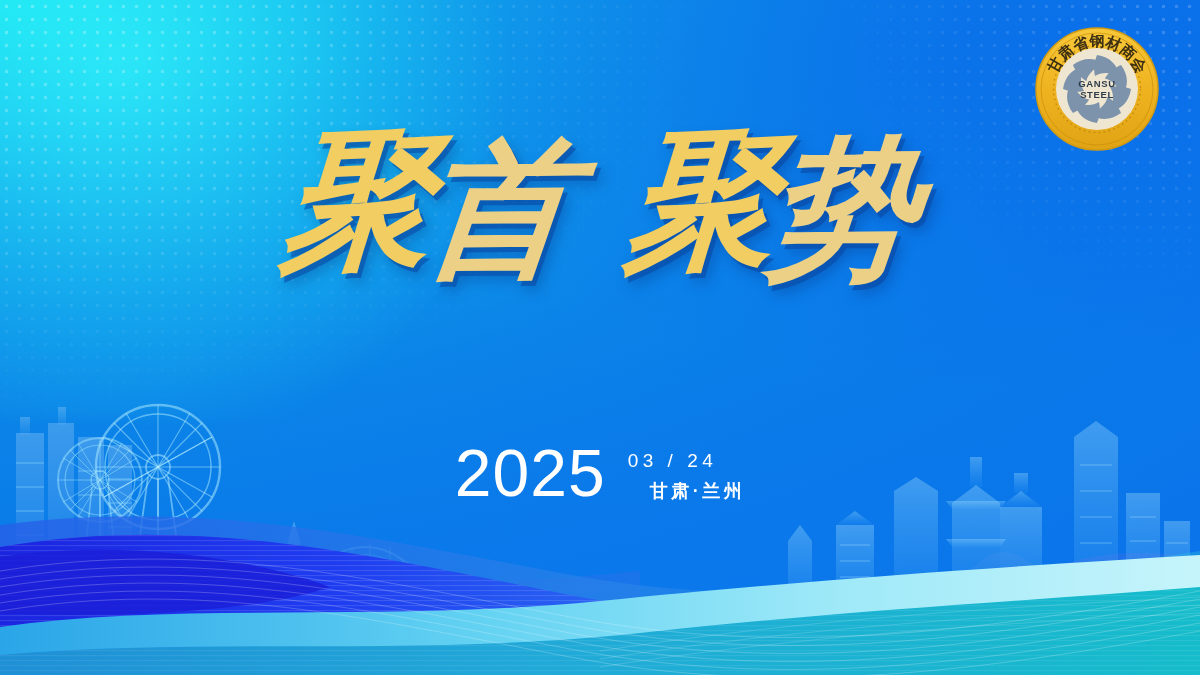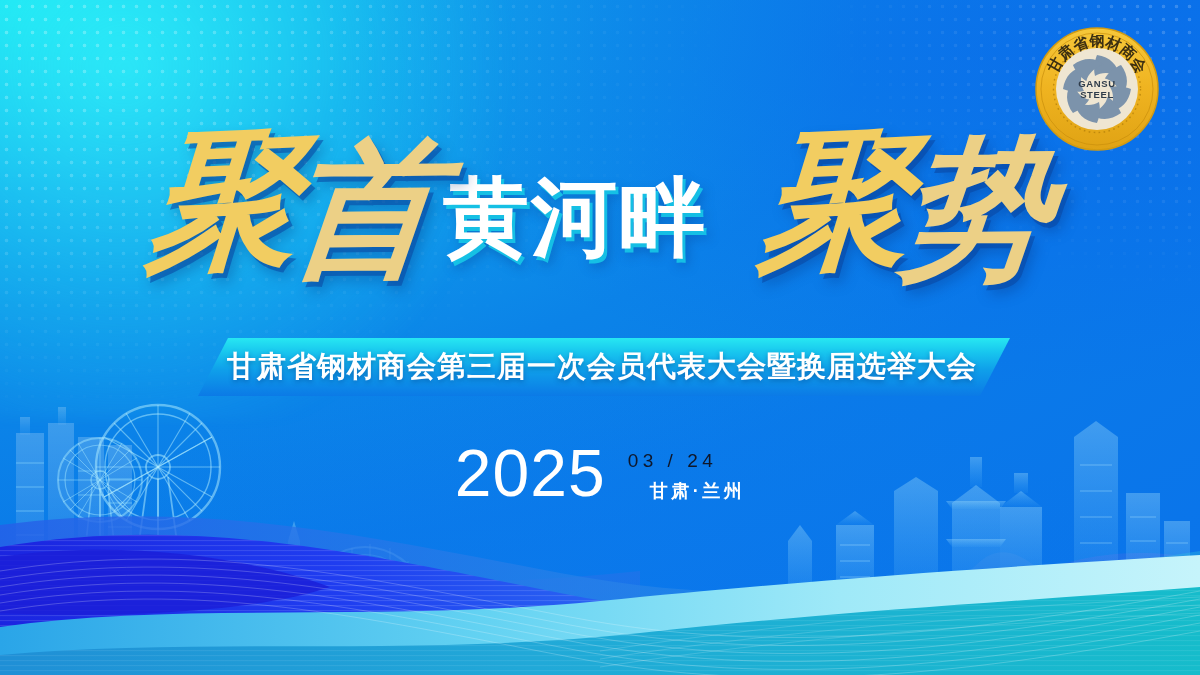--- a/index.html
+++ b/index.html
@@ -145,21 +145,21 @@
     font-family:"Liberation Sans", "DejaVu Sans", sans-serif;
     font-weight:300;
     font-size:66px;
     line-height:1;
     color:#ffffff;
     letter-spacing:1px;
   }
   .dcol{ display:flex; flex-direction:column; gap:7px; padding-top:6px; }
   .dday{
     font-family:"Liberation Sans", "DejaVu Sans", sans-serif;
-    font-size:19px; color:#0f172a; letter-spacing:4.5px; font-weight:400;
+    font-size:19px; color:#ffffff; letter-spacing:4.5px; font-weight:400;
   }
   .dloc{
     font-family:"Liberation Sans", "DejaVu Sans", sans-serif;
     font-size:18px; color:#ffffff; letter-spacing:3.5px; font-weight:bold;margin-left:22px;
   }
 </style>
 </head>
 <body>
 
 <div class="poster">
@@ -422,30 +422,26 @@
       </text>
 
       <text class="cen" x="65" y="63" text-anchor="middle">GANSU</text>
       <text class="cen" x="65" y="74" text-anchor="middle">STEEL</text>
     </svg>
   </div>
 
   <div class="headline">
     <div class="phrase">
       <span class="cal"><span class="c1">聚</span><span class="c2">首</span></span>
-      <span class="plain">黄河畔</span>
     </div>
     <div class="phrase">
       <span class="cal"><span class="c1">聚</span><span class="c2">势</span></span>
     </div>
   </div>
 
-  <div class="ribbon">
-    <span class="ribbon-text">甘肃省钢材商会第三届一次会员代表大会暨换届选举大会</span>
-  </div>
 
   <div class="dateblk">
     <span class="year">2025</span>
     <span class="dcol">
       <span class="dday">03 / 24</span>
       <span class="dloc">甘肃·兰州</span>
     </span>
   </div>
 
 </div>

